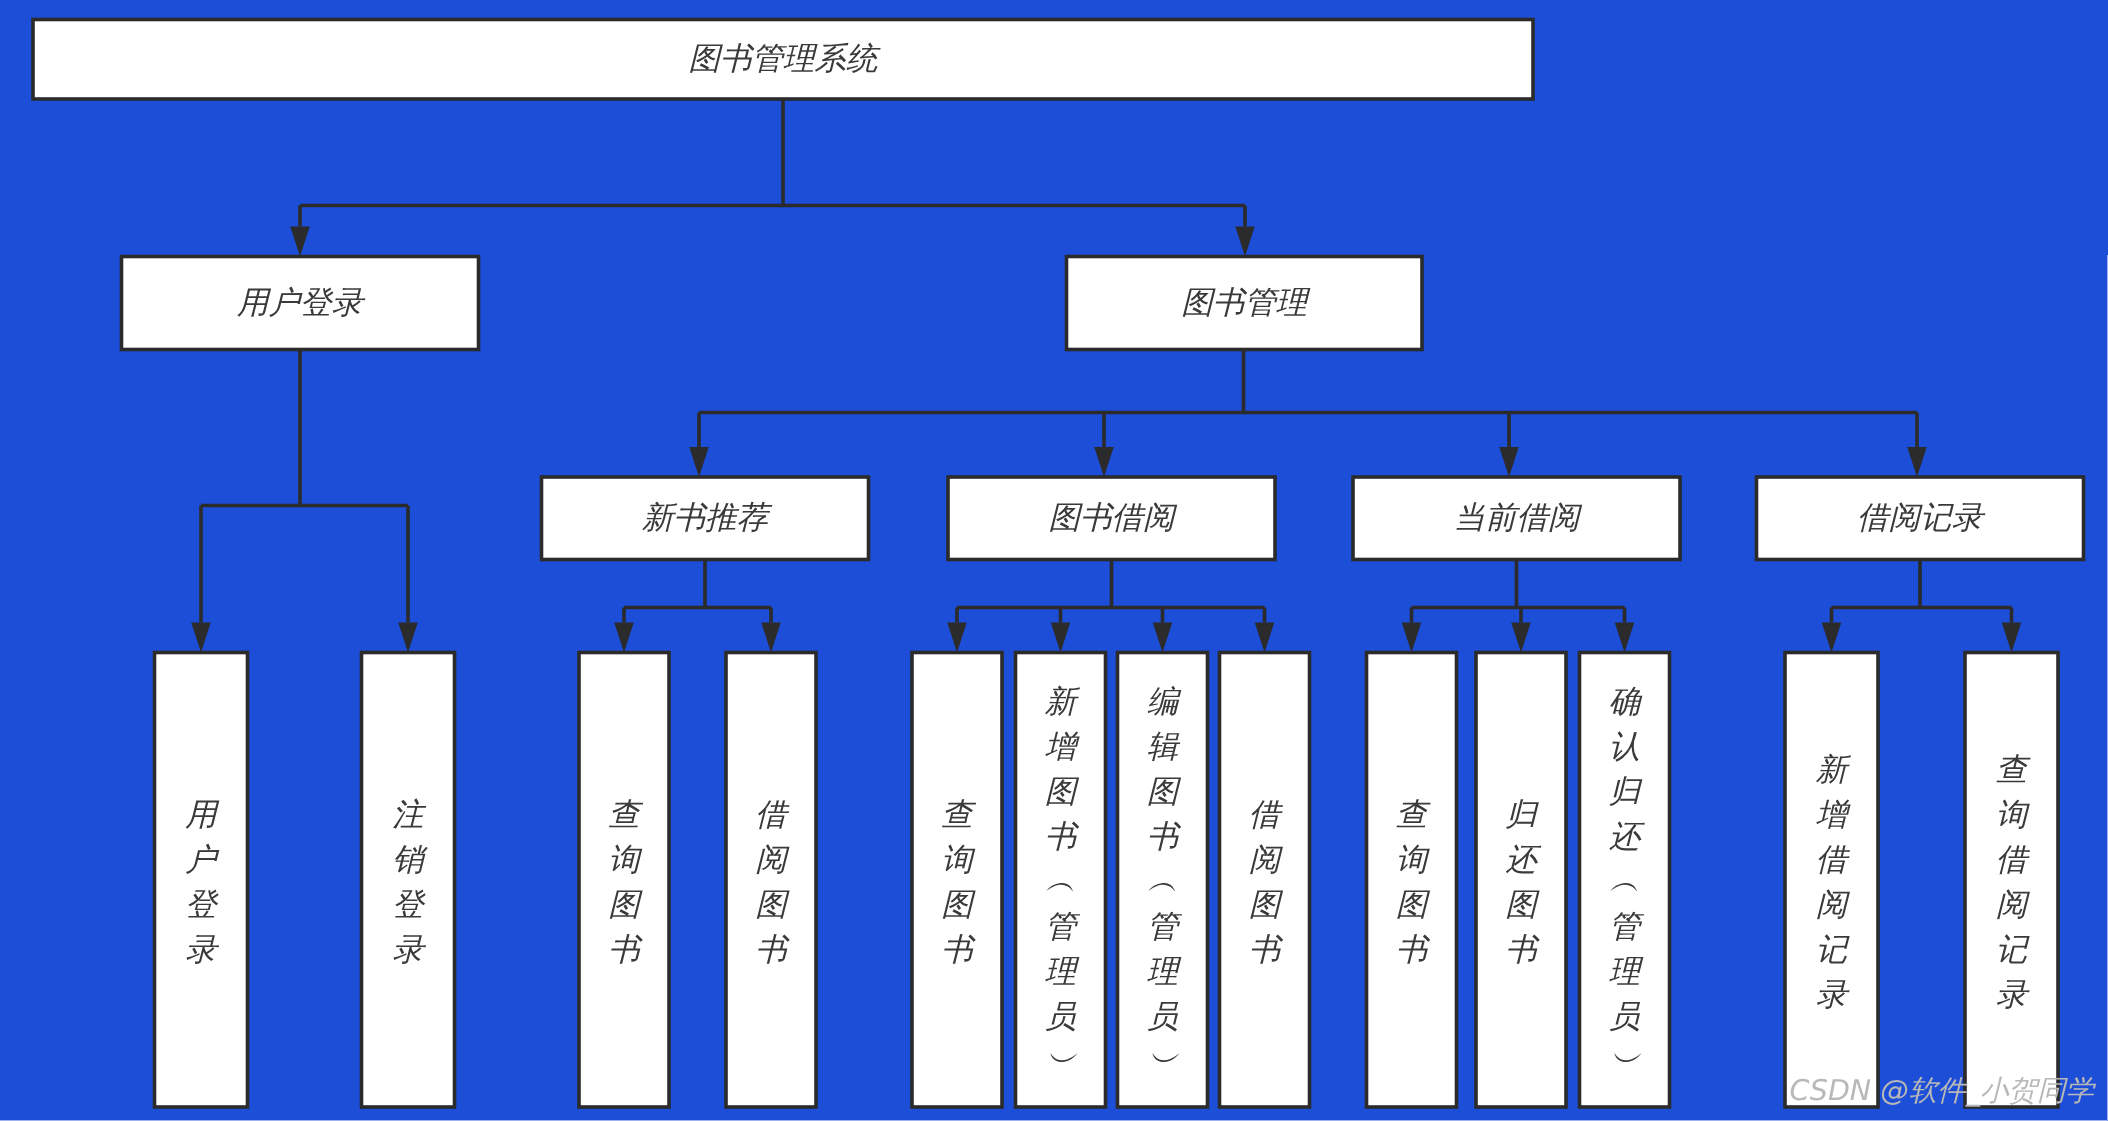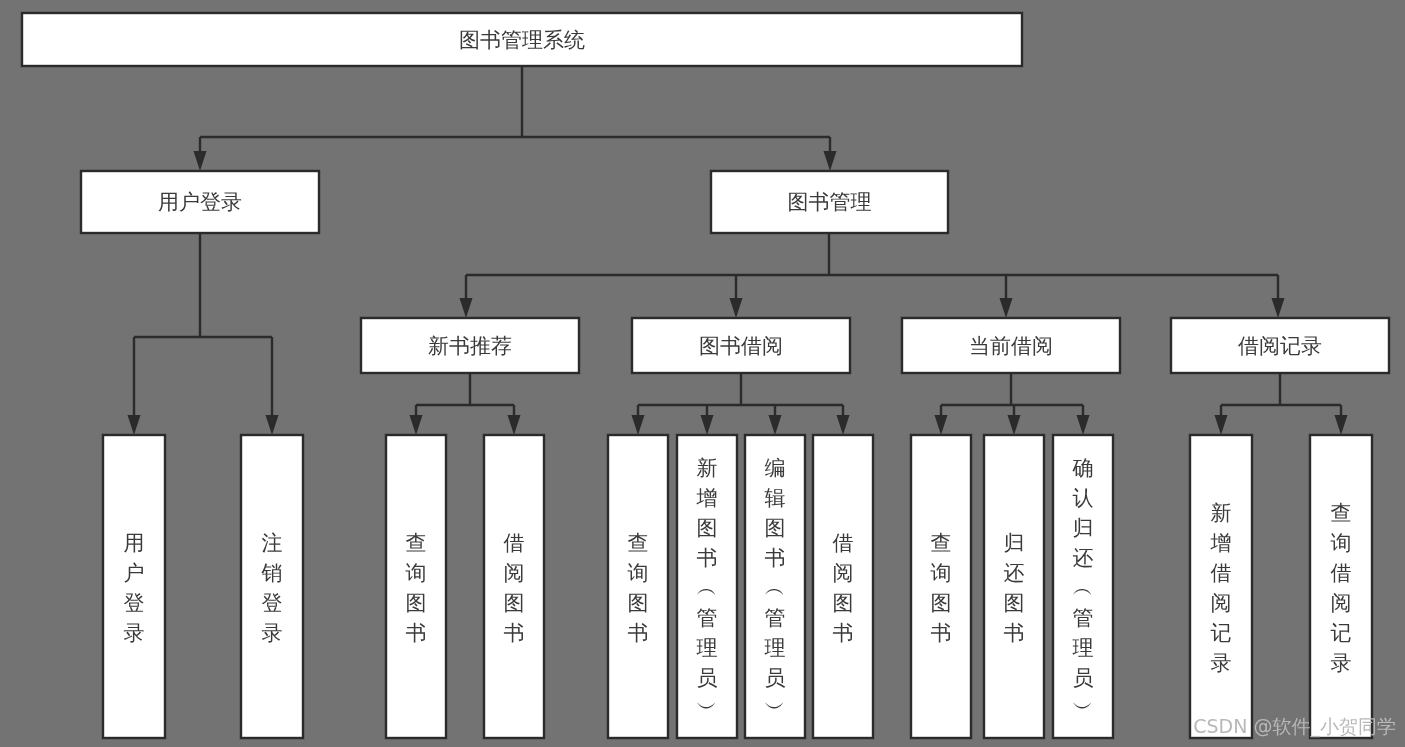--- a/index.html
+++ b/index.html
@@ -11,21 +11,22 @@
   body {
     width: 1405px;
     height: 747px;
     font-family: "DejaVu Sans", "Liberation Sans", sans-serif;
     overflow: hidden;
   }
   #diagram-root {
     position: relative;
     width: 1405px;
     height: 747px;
-    background: #737373;
+    background: #1d4ed8;
+    font-style: italic;
   }
   svg#diagram-svg {
     position: absolute;
     left: 0;
     top: 0;
     width: 1405px;
     height: 747px;
     display: block;
   }
   .node-rect {

